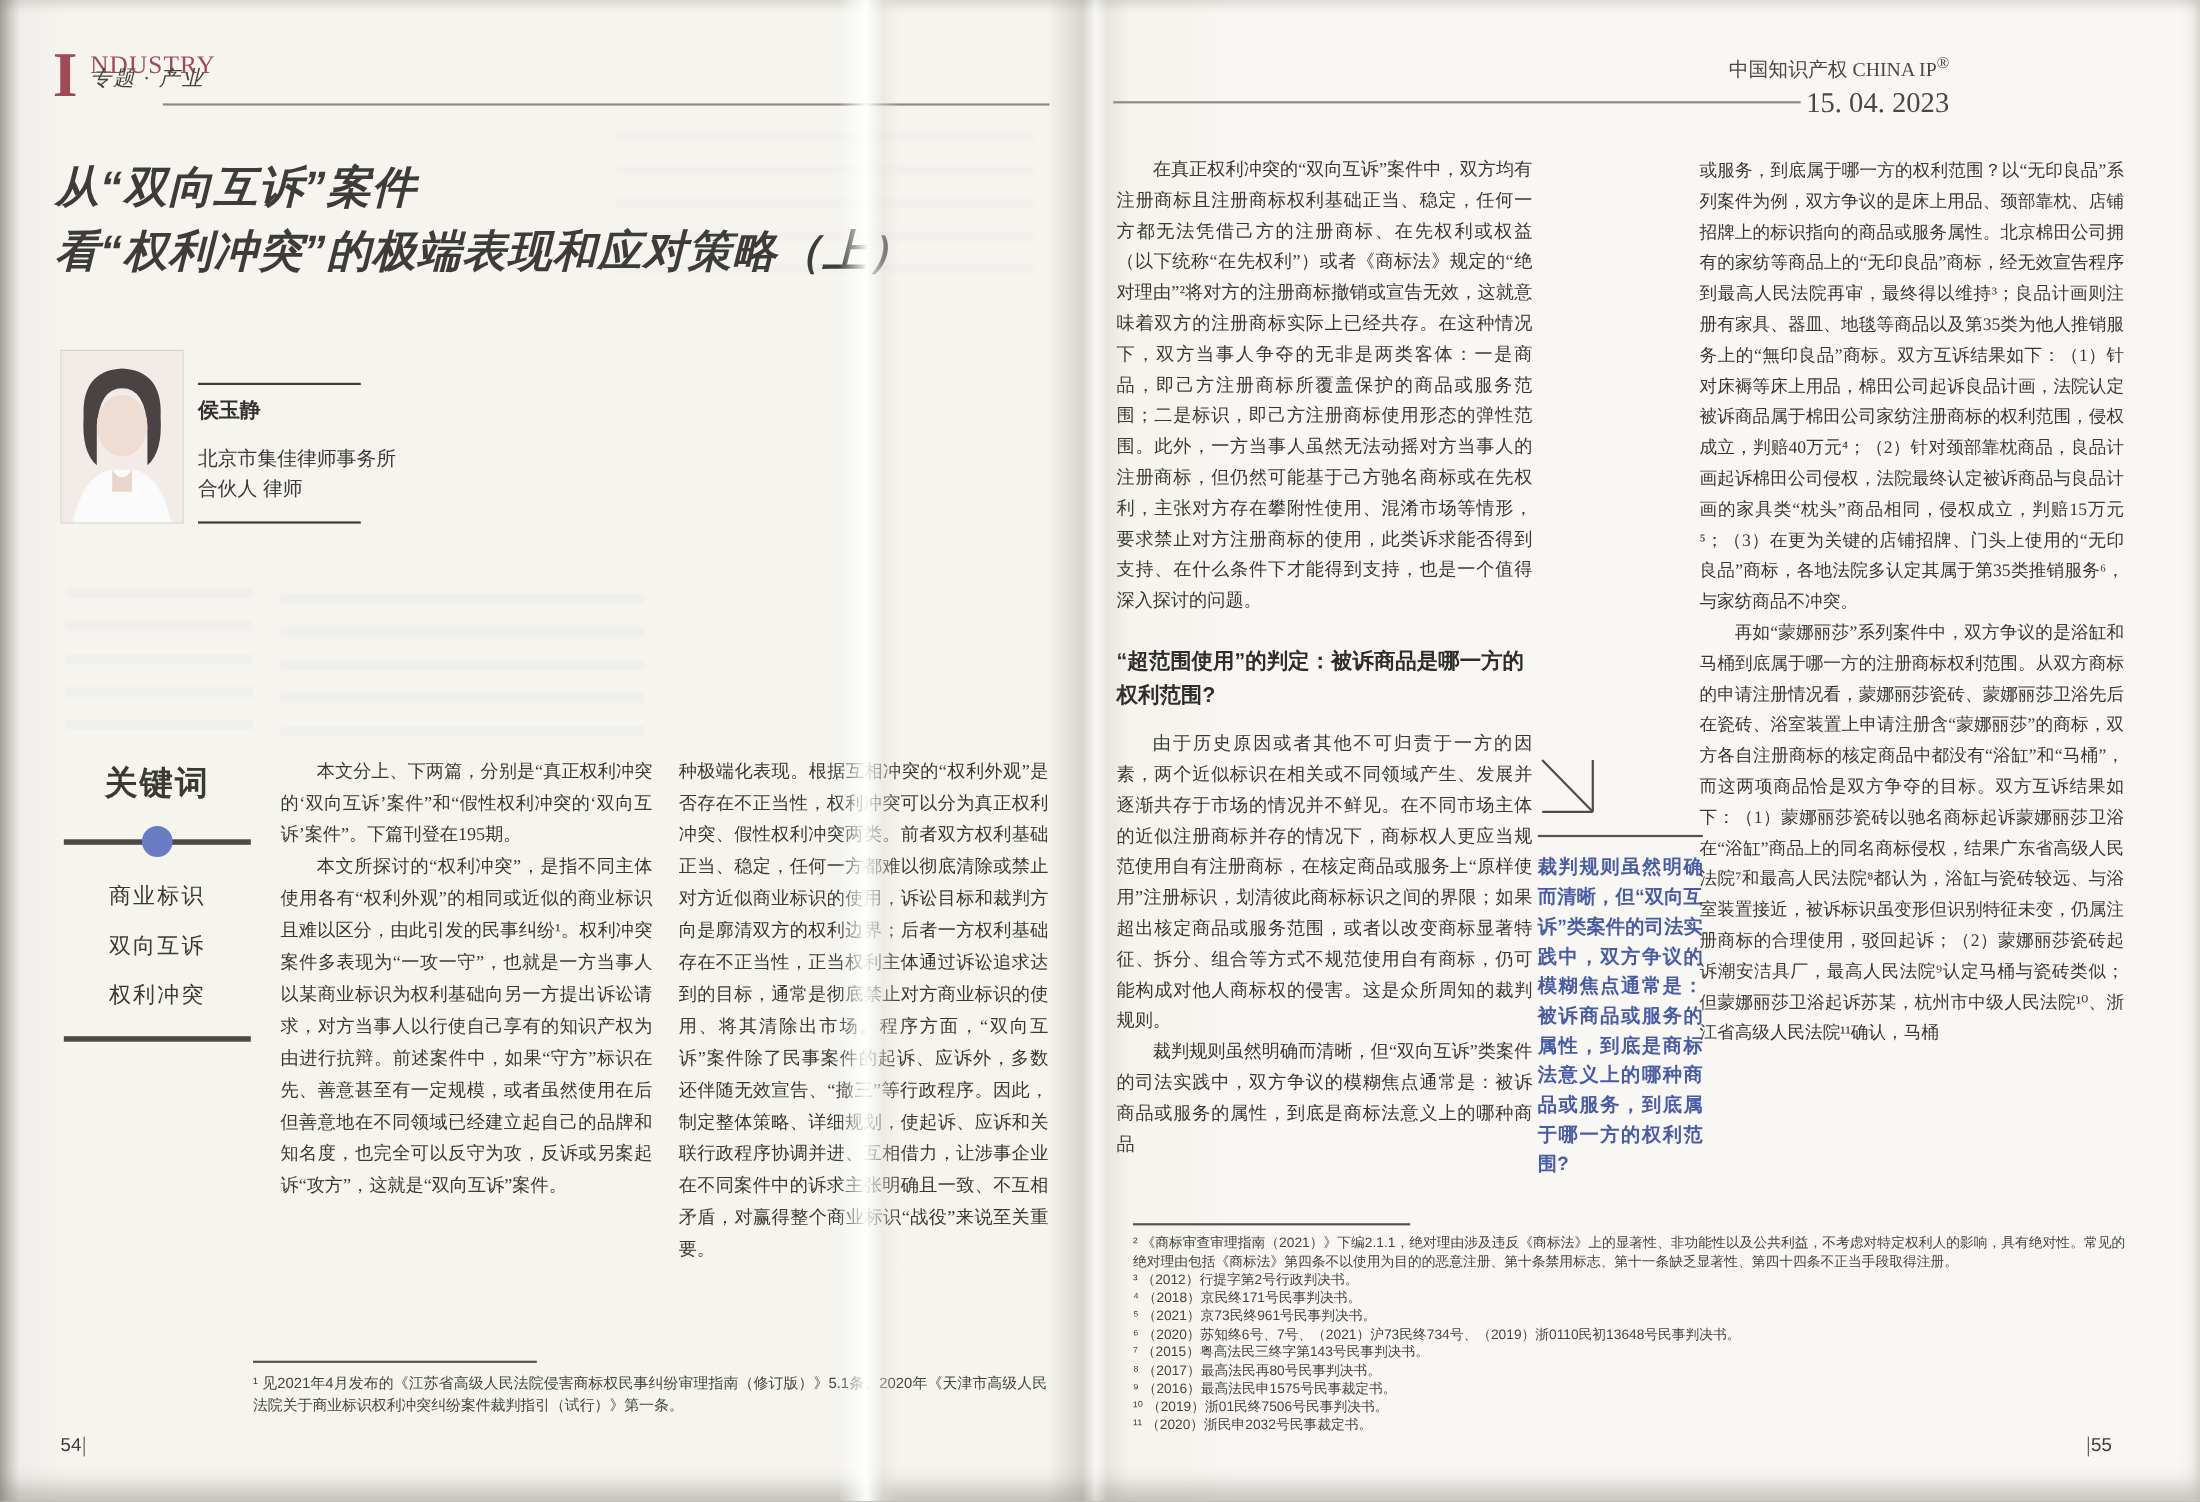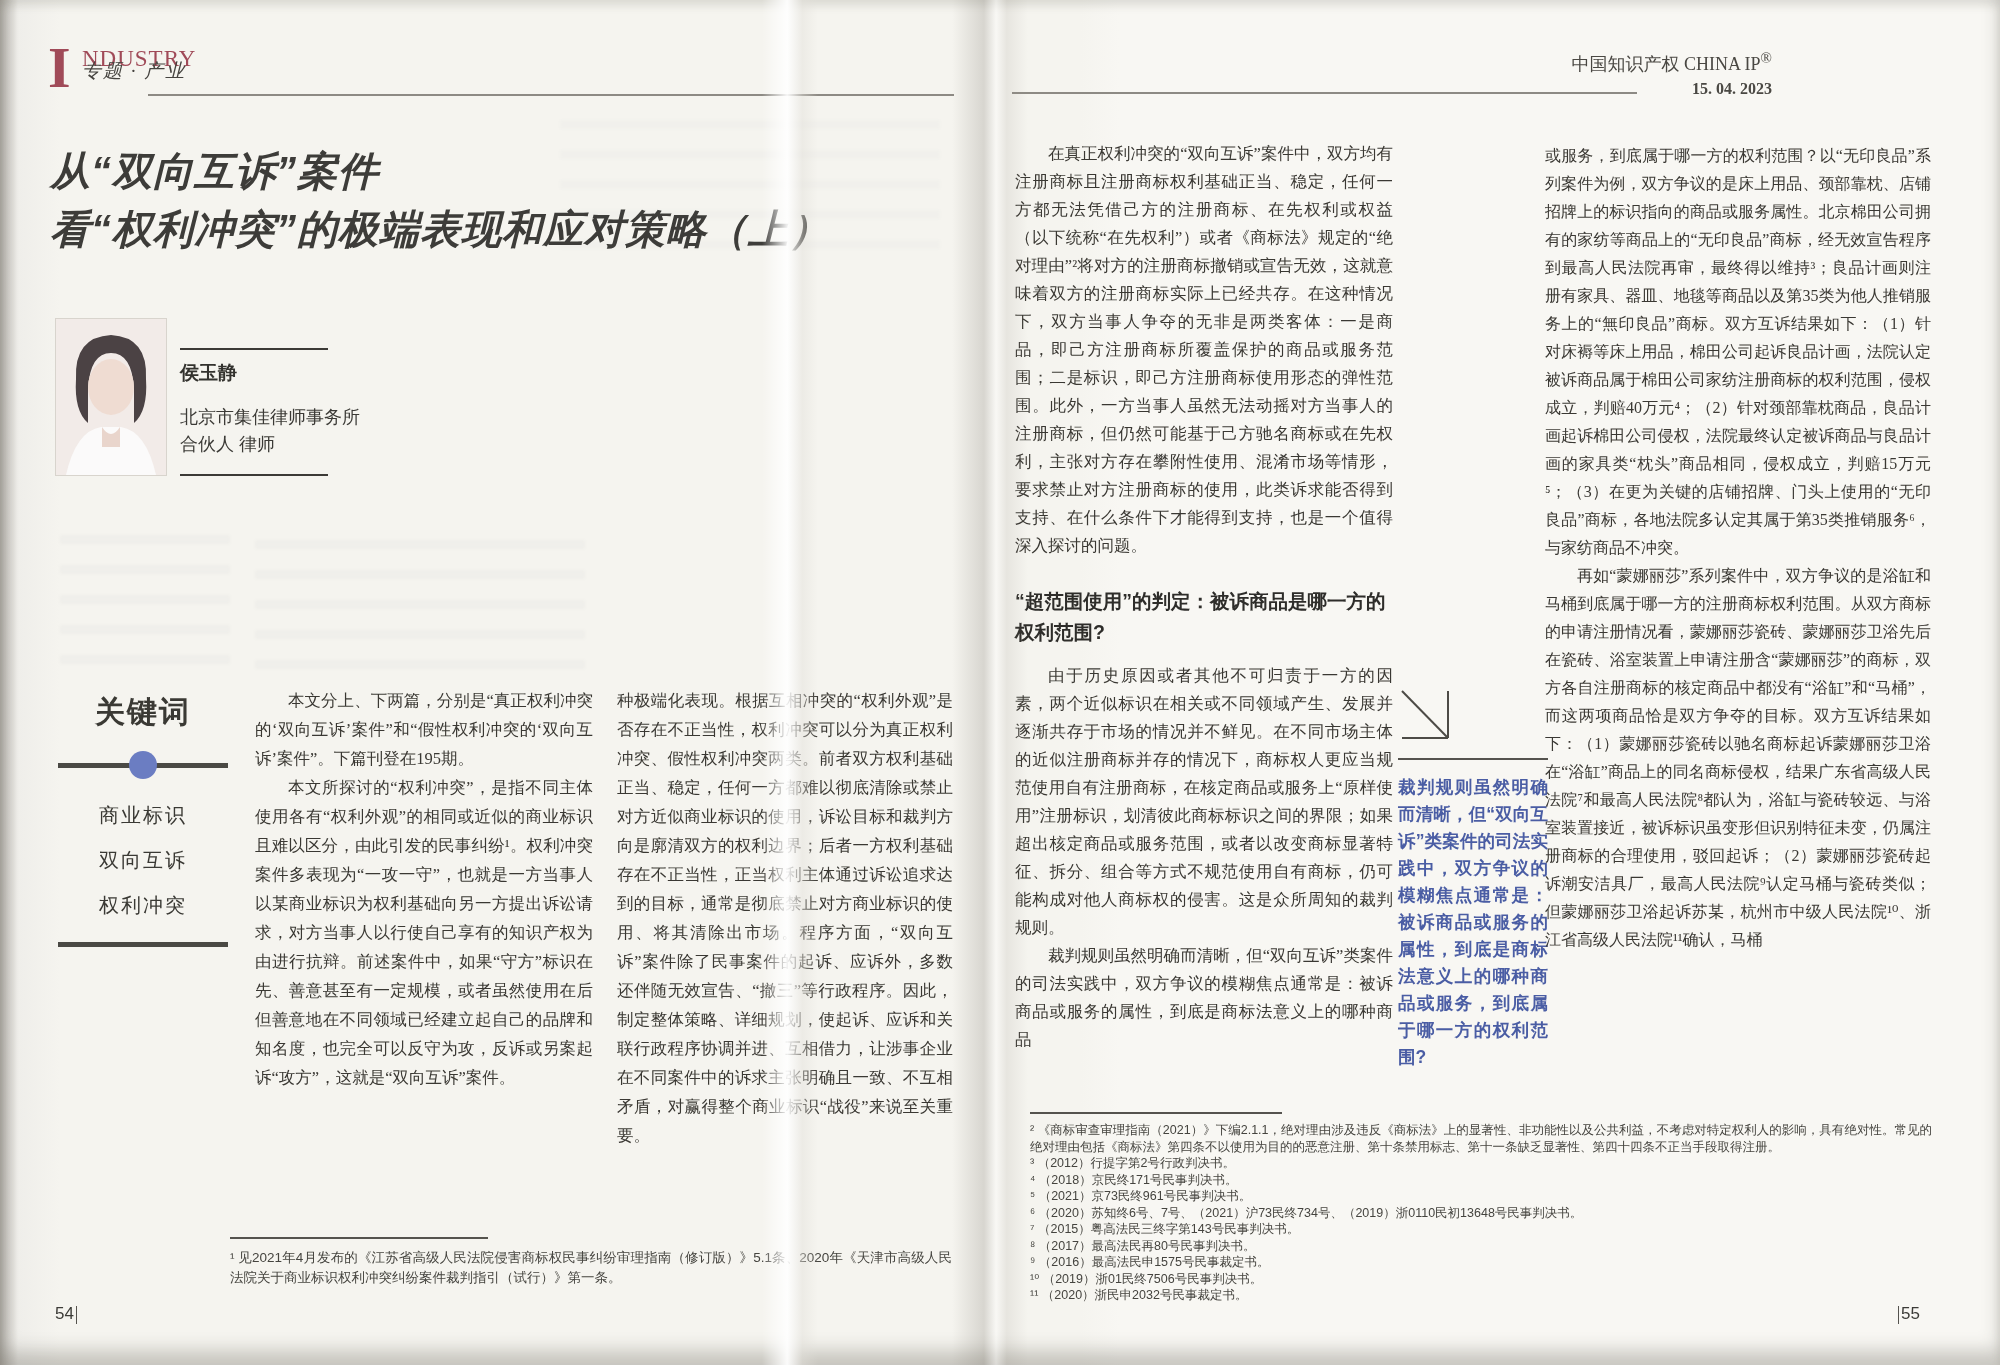--- a/index.html
+++ b/index.html
@@ -11,21 +11,21 @@
   }
   .abs{position:absolute;}
   
   .sec-initial{left:48px;top:40px;font-size:58px;line-height:56px;font-weight:bold;color:#a04a58;}
   .sec-rest{left:82px;top:46px;font-size:23px;letter-spacing:1px;color:#a04a58;}
   .sec-cn{left:82px;top:58px;font-size:19px;color:#45433f;letter-spacing:2px;font-style:italic;}
   .rule-head-left{left:148px;top:94px;width:806px;height:2px;background:#8d8a84;}
   .rule-head-right{left:1012px;top:92px;width:625px;height:2px;background:#8d8a84;}
   .brand-block{left:1400px;top:50px;width:372px;text-align:right;color:#4a4843;}
   .brand-line{font-size:18px;}
-  .brand-date{font-size:16px;margin-top:4px;font-weight:bold;}
+  .brand-date{font-size:26px;margin-top:4px;}
   
   .title{left:50px;top:142px;width:900px;font-family:"Liberation Sans","DejaVu Sans",sans-serif;
          font-weight:800;font-size:40px;line-height:58px;color:#3d3c39;letter-spacing:1px;font-style:italic;}
   
   .photo{left:55px;top:318px;width:110px;height:156px;border:1px solid #d8d4cd;
          background:linear-gradient(180deg,#efe7e4 0,#f3ece9 60%,#ede4e0 100%);overflow:hidden;}
   .author-block{left:180px;top:348px;width:270px;}
   .author-rule{width:148px;height:2px;background:#3c3a36;}
   .author-name{margin-top:10px;font-family:"Liberation Sans","DejaVu Sans",sans-serif;font-weight:bold;font-size:19px;color:#33322e;}
   .author-aff{margin-top:18px;font-family:"Liberation Sans","DejaVu Sans",sans-serif;font-size:18px;line-height:27px;color:#3b3a36;}

